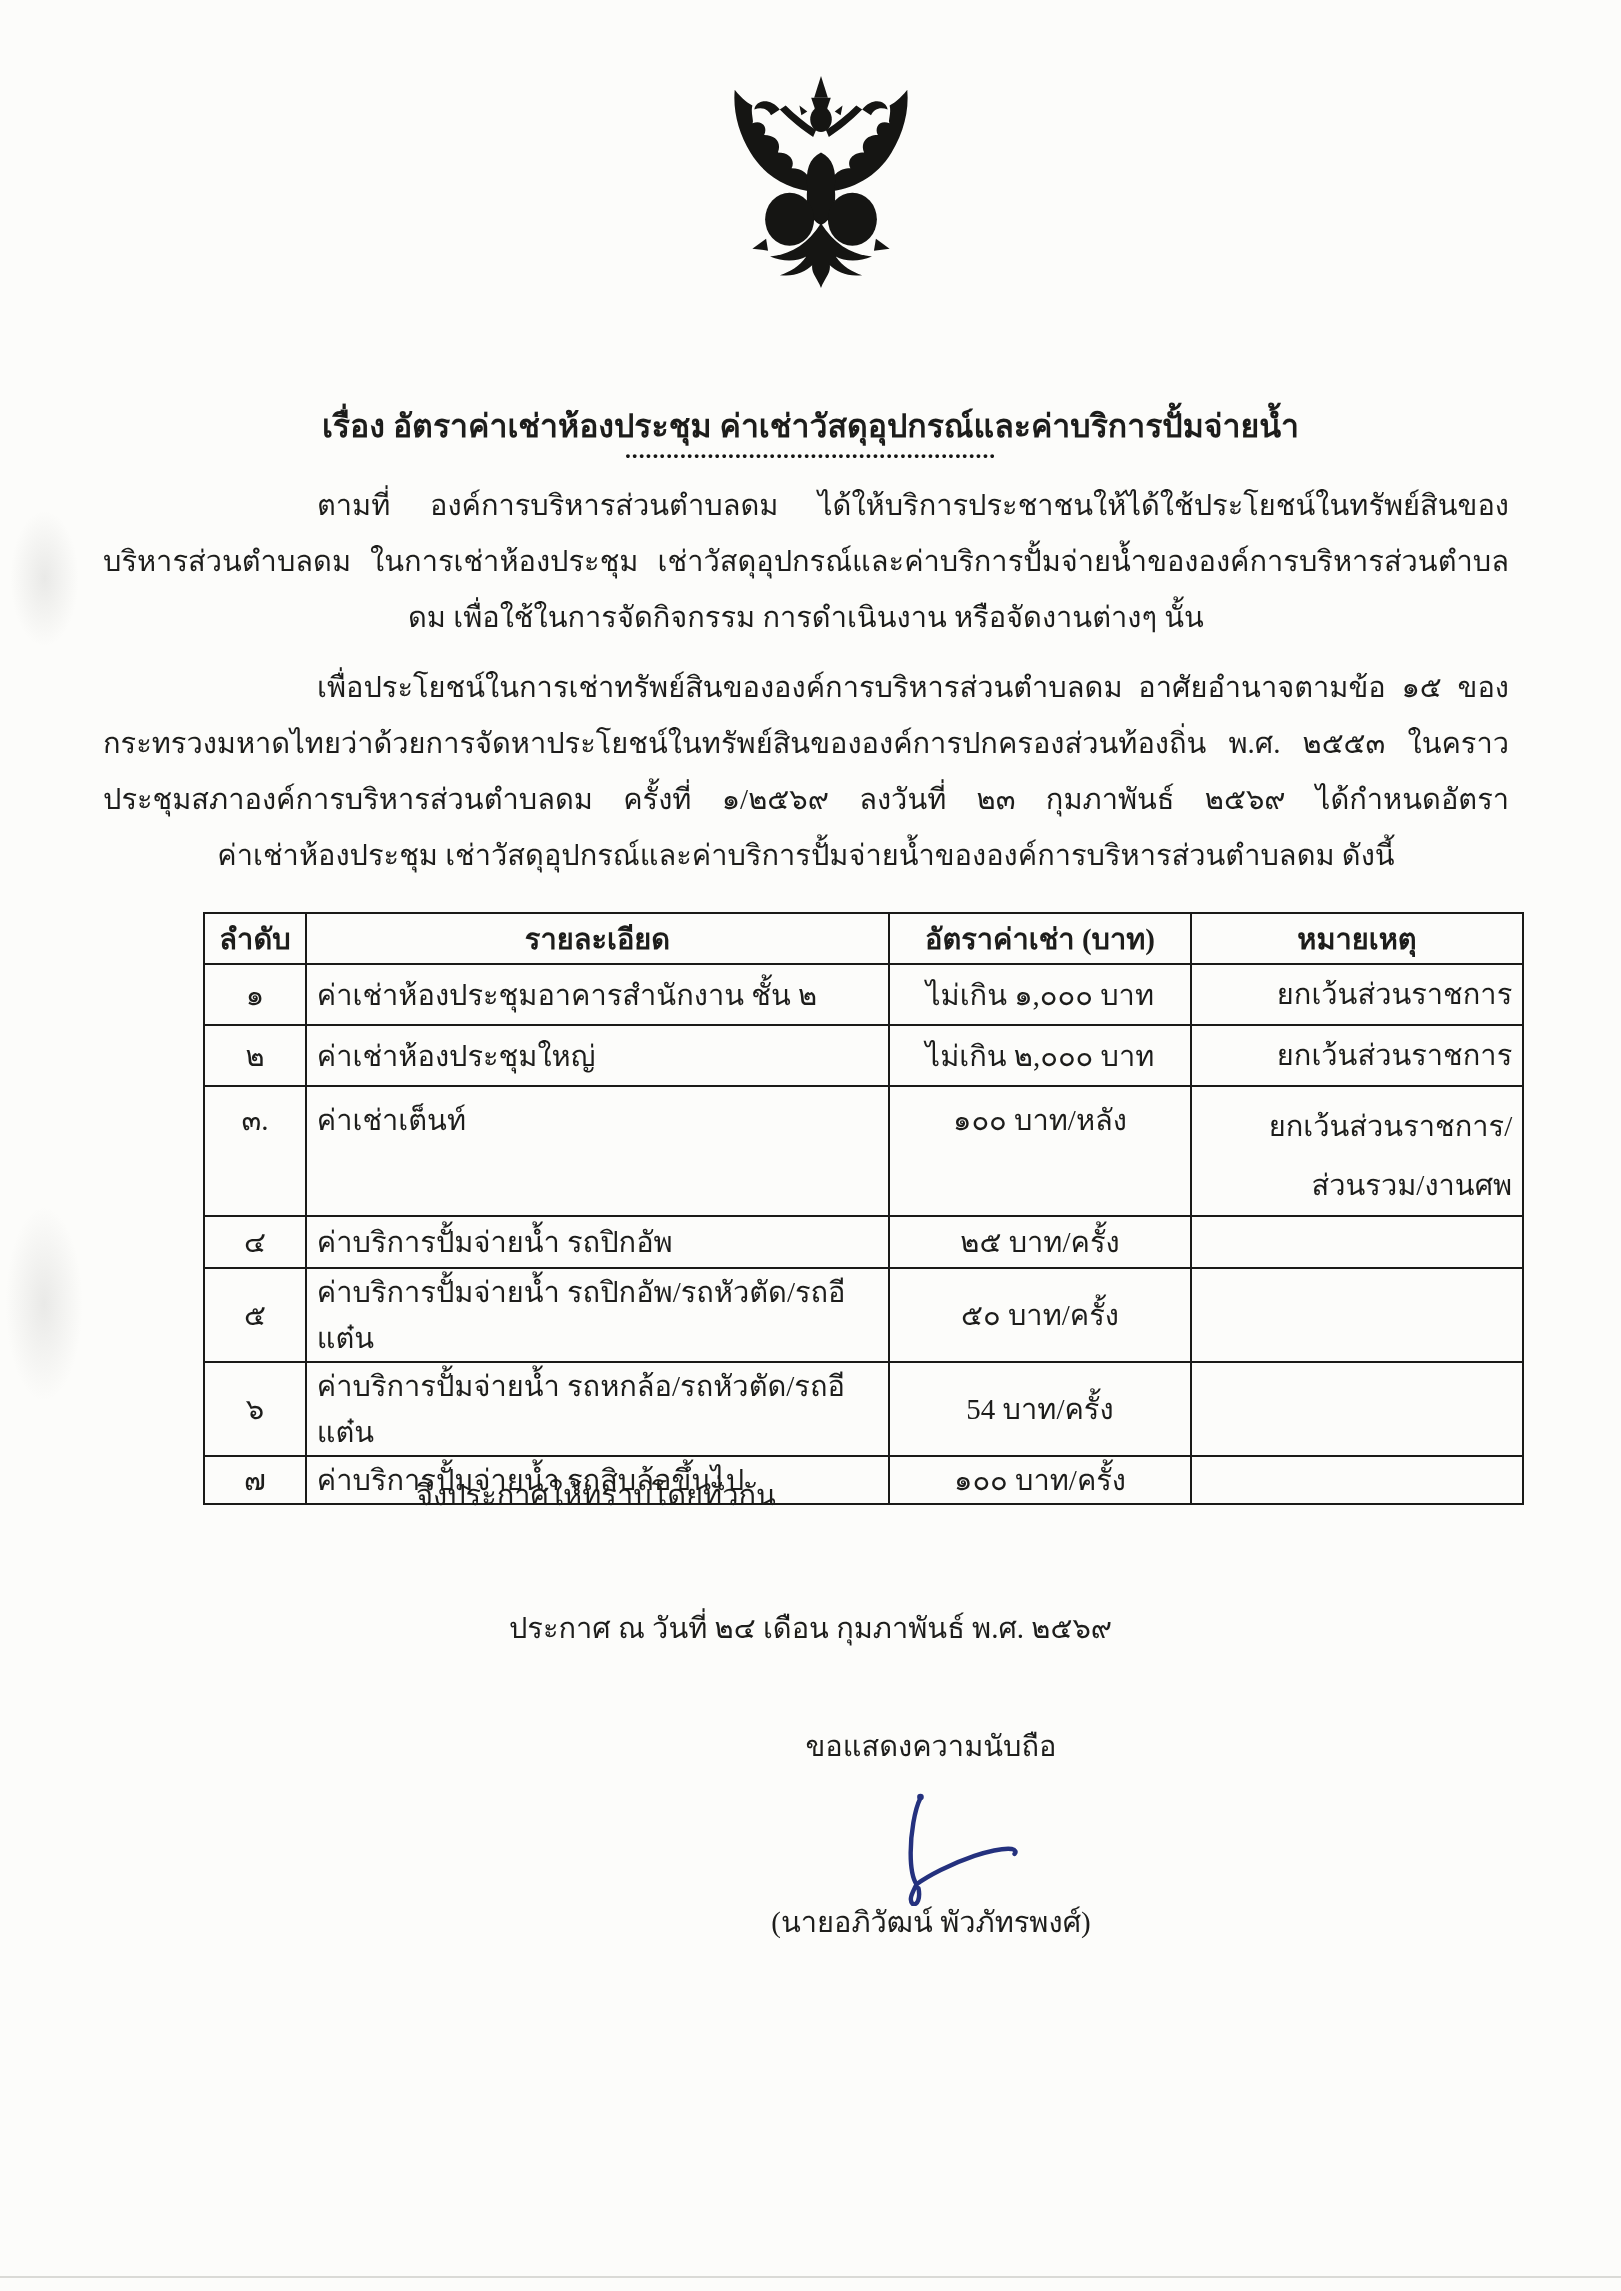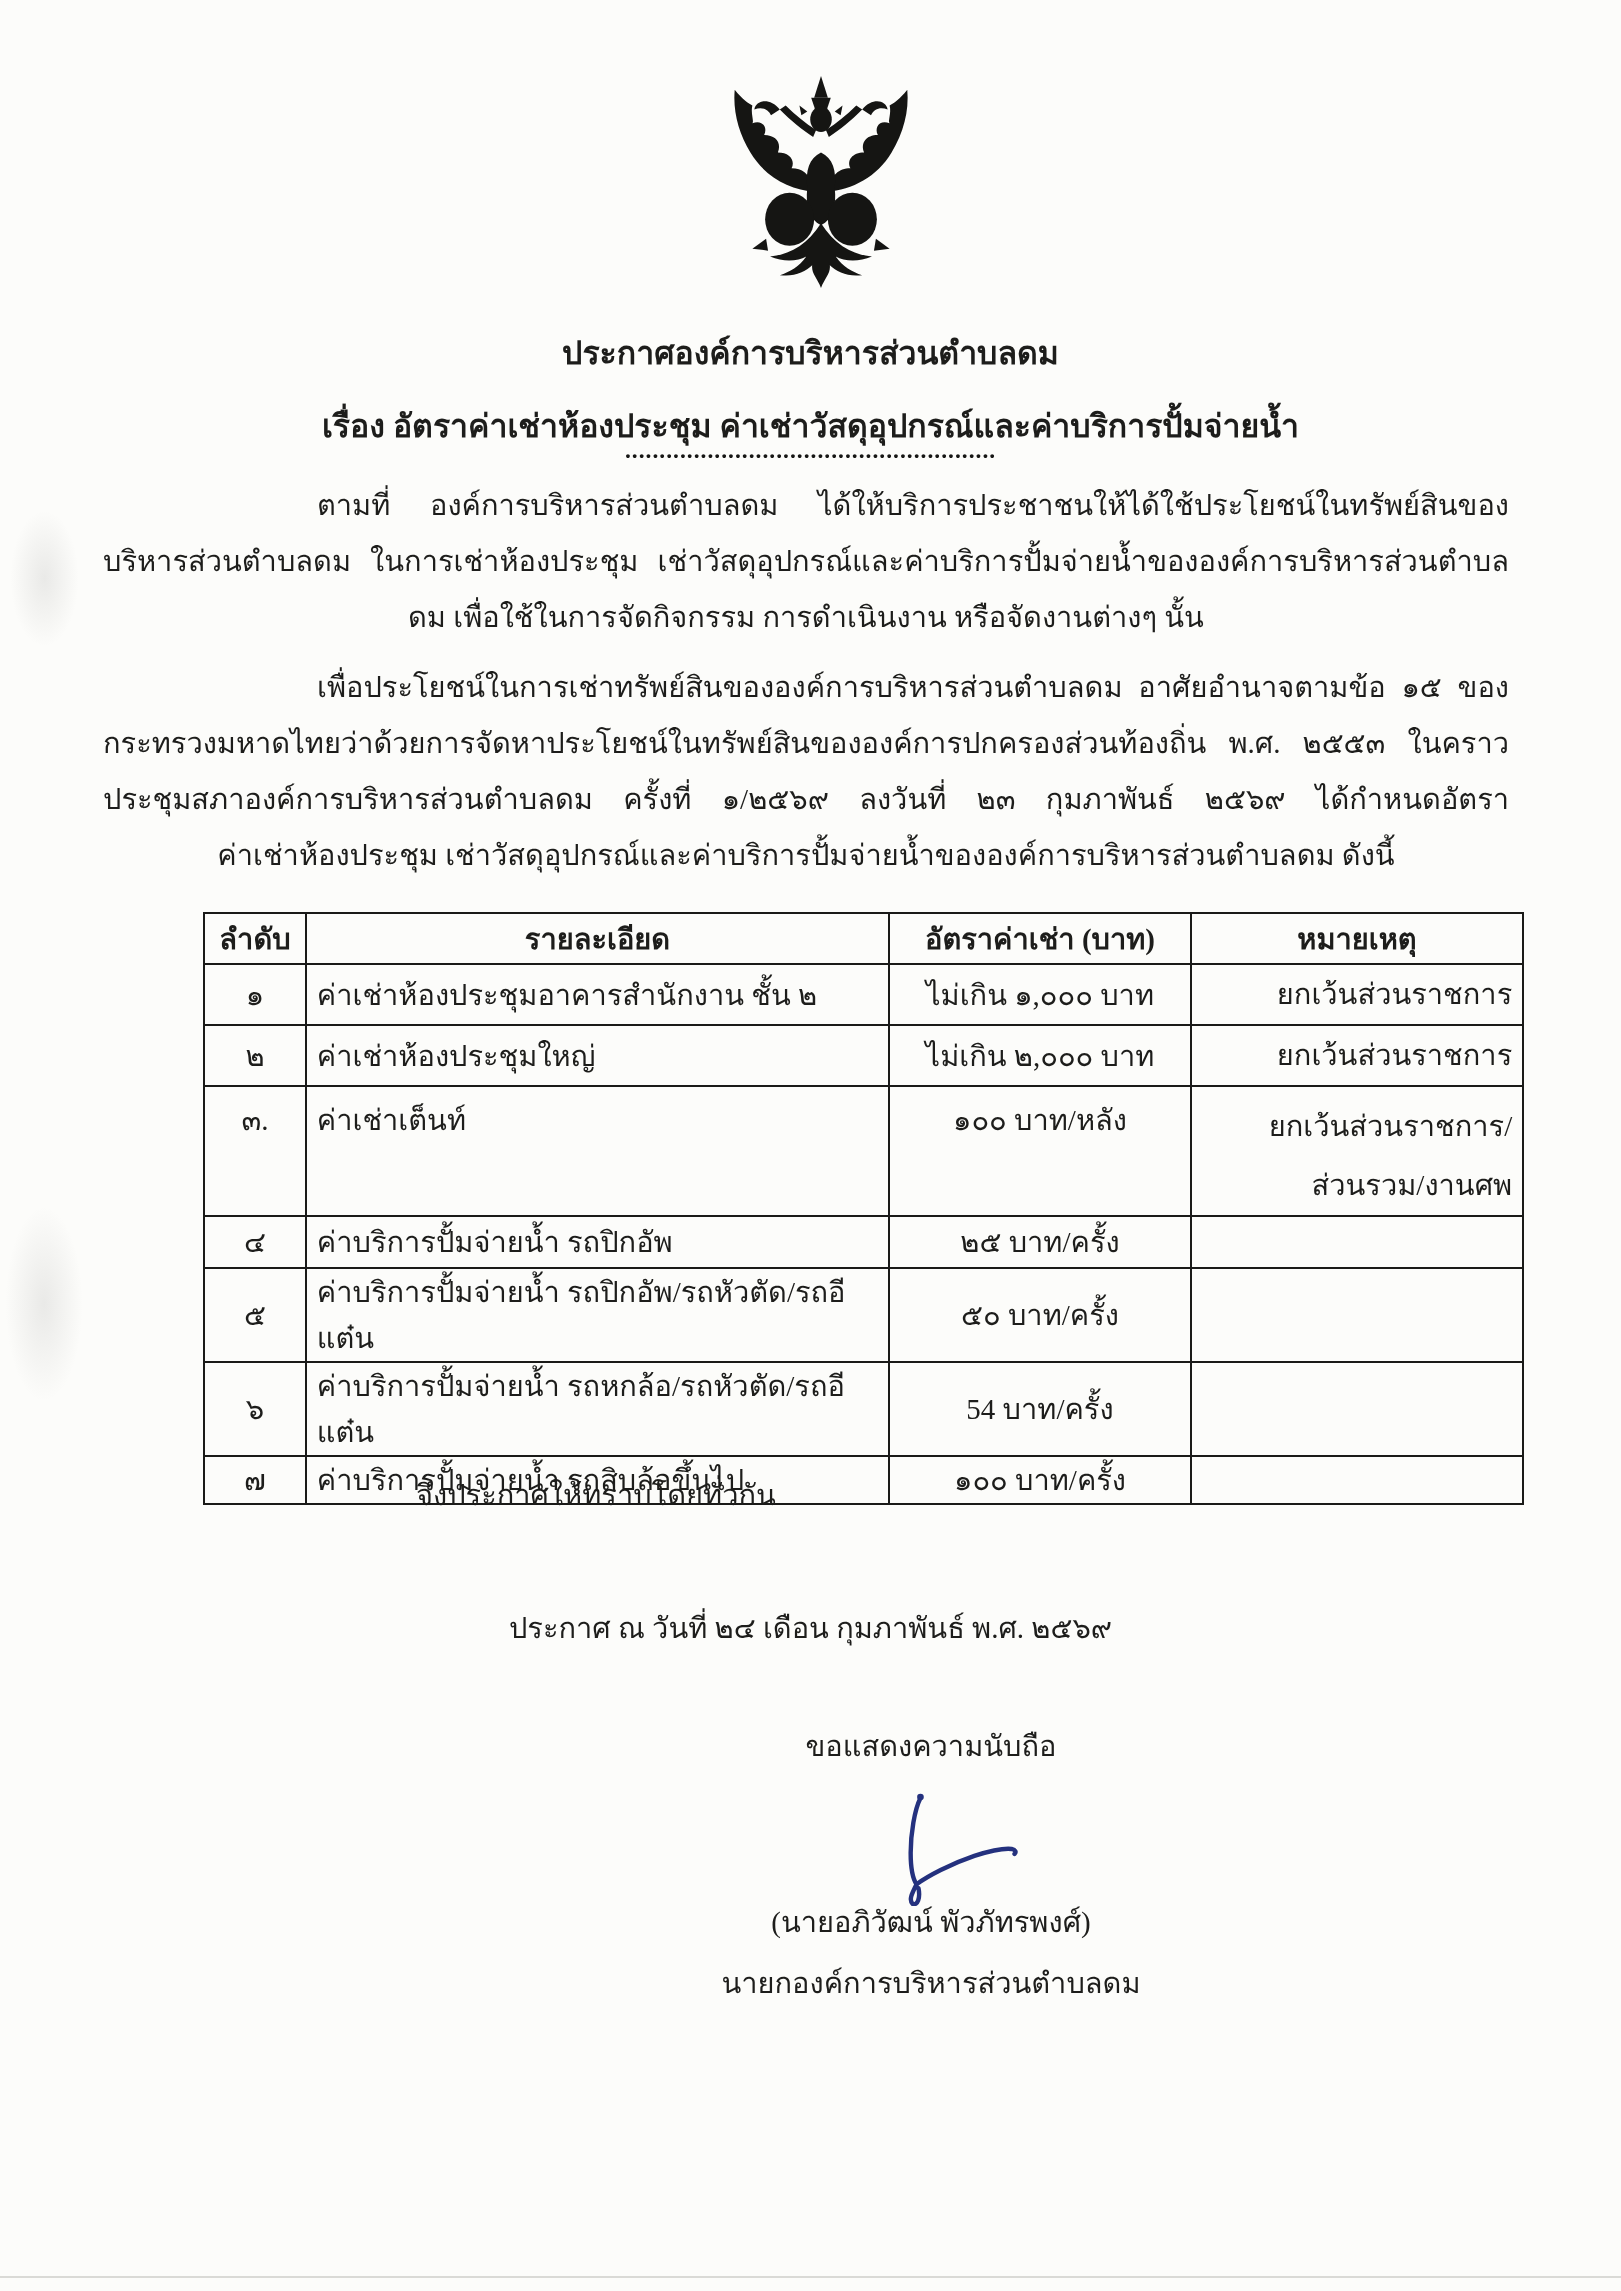--- a/index.html
+++ b/index.html
@@ -75,21 +75,20 @@
         <ellipse cx="134" cy="148" rx="25" ry="27"></ellipse>
 
         <path d="M46 168 l-14 10 l16 2 Z"></path>
         <path d="M158 168 l14 10 l-16 2 Z"></path>
 
         <path d="M102 152 C88 174 70 184 50 186 C64 192 78 191 87 186 C80 196 70 202 60 205 C74 207 86 202 93 195 C92 203 98 208 102 218 C106 208 112 203 111 195 C118 202 130 207 144 205 C134 202 124 196 117 186 C126 191 140 192 154 186 C134 184 116 174 102 152 Z"></path>
       </g>
     </svg>
   </div>
 
-  <div class="abs title-line" style="top:333px;">ประกาศองค์การบริหารส่วนตำบลดม</div>
   <div class="abs title-line" style="top:406px;">เรื่อง อัตราค่าเช่าห้องประชุม ค่าเช่าวัสดุอุปกรณ์และค่าบริการปั้มจ่ายน้ำ</div>
   <div class="abs dots" style="top:437px;">......................................................</div>
 
   <div class="abs para" style="top:477px;">
     <div class="jline indent">ตามที่ องค์การบริหารส่วนตำบลดม ได้ให้บริการประชาชนให้ได้ใช้ประโยชน์ในทรัพย์สินขององค์การ</div>
     <div class="jline">บริหารส่วนตำบลดม ในการเช่าห้องประชุม เช่าวัสดุอุปกรณ์และค่าบริการปั้มจ่ายน้ำขององค์การบริหารส่วนตำบล</div>
     <div class="lline">ดม เพื่อใช้ในการจัดกิจกรรม การดำเนินงาน หรือจัดงานต่างๆ นั้น</div>
   </div>
 
   <div class="abs para" style="top:659px;">
@@ -172,20 +171,19 @@
       <g fill="none" stroke="#24317e" stroke-width="4.5" stroke-linecap="round" stroke-linejoin="round">
         <path d="M27 8 C21 20 17 44 17 64 C17 79 19 90 23 96"></path>
         <path d="M23 96 C18 106 15 112 19 116 C24 118 27 110 25 100"></path>
         <path d="M23 96 C34 88 58 75 82 67 C98 62 112 59 120 60 C124 61 125 63 123 65"></path>
       </g>
       <circle cx="27" cy="7" r="3.4" fill="#24317e"></circle>
     </svg>
   </div>
 
   <div class="abs sig-block" style="left:588px; top:1899px; width:686px;">(นายอภิวัฒน์  พัวภัทรพงศ์)</div>
-  <div class="abs sig-block" style="left:588px; top:1960px; width:686px;">นายกองค์การบริหารส่วนตำบลดม</div>
 
   <div class="abs crease" style="left:9.8px; top:510px; width:69px; height:137px;"></div>
   <div class="abs crease" style="left:4.9px; top:1206px; width:78px; height:196px;"></div>
   <div class="abs scan-line" style="top:2276px;"></div>
 
 </div>
 
 
 </body></html>

